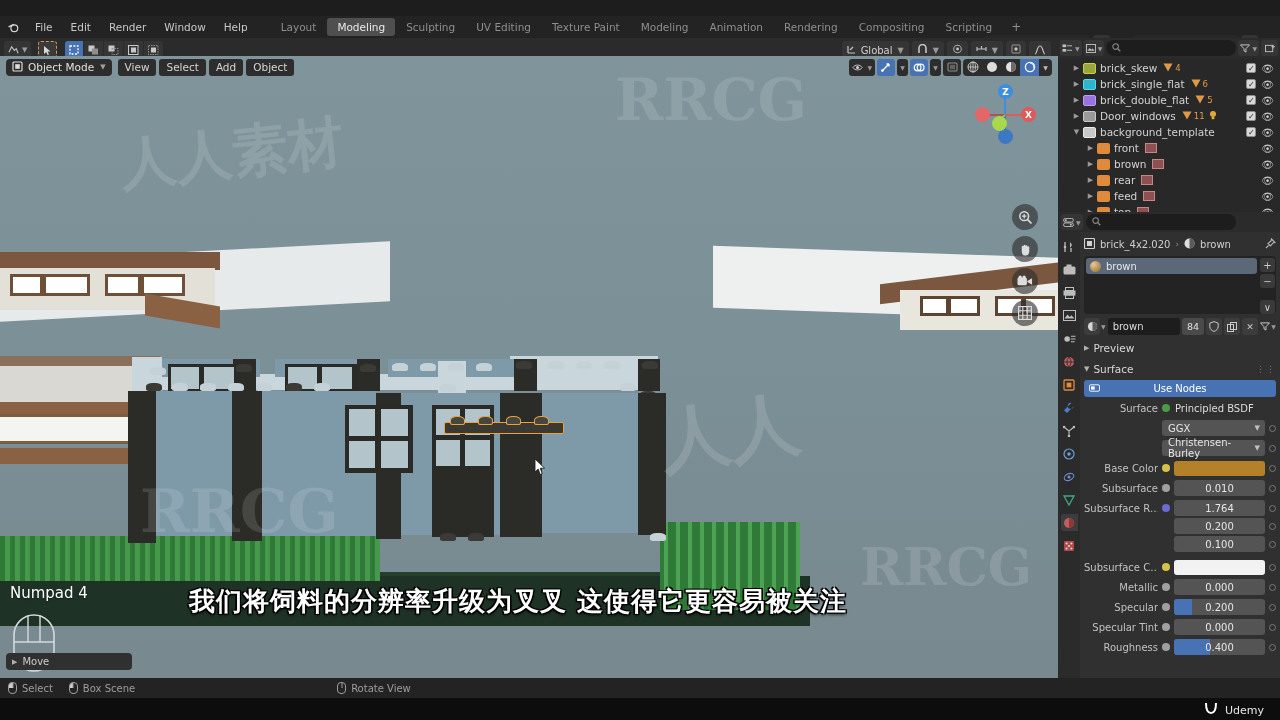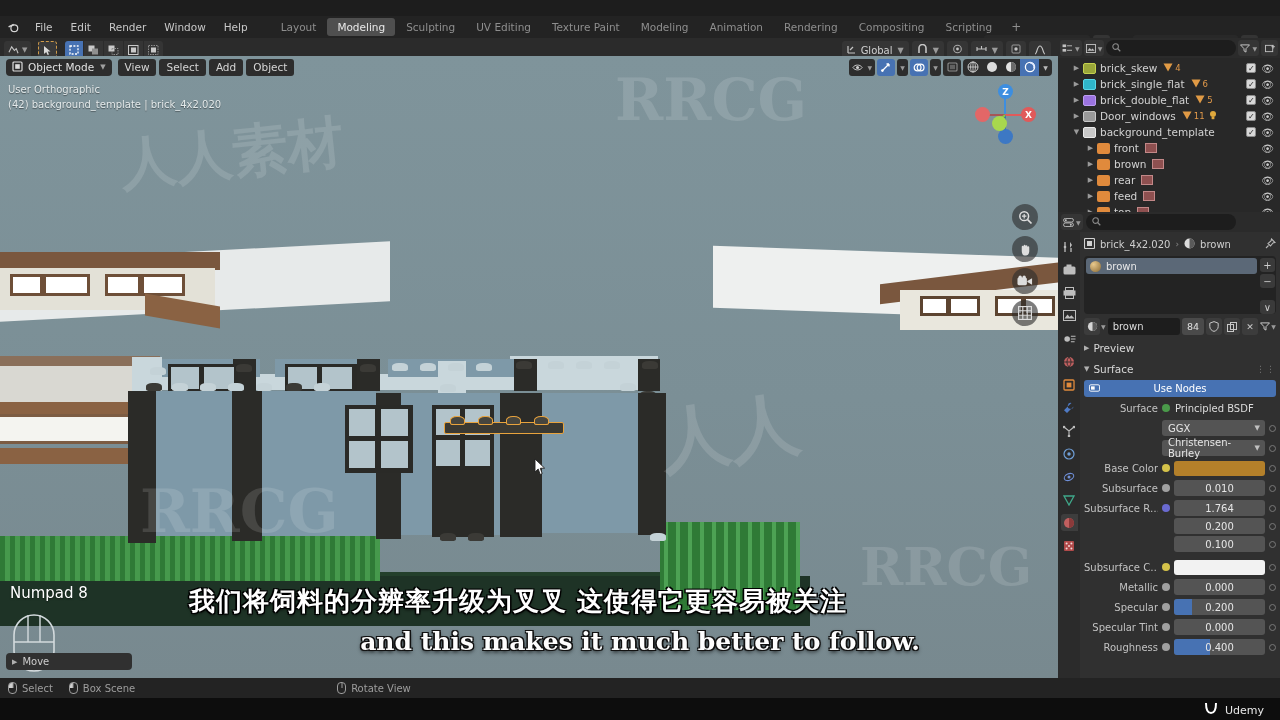--- a/index.html
+++ b/index.html
@@ -509,26 +509,22 @@
         <div style="position:absolute;left:34px;top:2px;width:15px;height:9px;background:#46453e;border:1.4px solid #e8a33d;border-radius:45% 45% 20% 20%;"></div>
         <div style="position:absolute;left:62px;top:2px;width:15px;height:9px;background:#46453e;border:1.4px solid #e8a33d;border-radius:45% 45% 20% 20%;"></div>
         <div style="position:absolute;left:90px;top:2px;width:15px;height:9px;background:#46453e;border:1.4px solid #e8a33d;border-radius:45% 45% 20% 20%;"></div>
       </div>
 
       <div class="stud dark" style="left:320px;top:222px;"></div>
       <div class="stud dark" style="left:348px;top:222px;"></div>
       <div class="stud" style="left:530px;top:222px;"></div>
     </div>
 
-    <div class="vp-info">
-      <div>User Orthographic</div>
-      <div>(42) background_template | brick_4x2.020</div>
-    </div>
-
-    <div class="numpad-label">Numpad 8</div>
+
+    <div class="numpad-label">Numpad 4</div>
     <div class="mouse-glyph">
       <svg width="48" height="62" viewBox="0 0 48 62">
         <rect x="4" y="3" width="40" height="56" rx="20" fill="none" stroke="#d3dadd" stroke-width="1.6"></rect>
         <path d="M4 30 H44" stroke="#d3dadd" stroke-width="1.4"></path>
         <path d="M18 3 V30 M30 3 V30" stroke="#d3dadd" stroke-width="1.4"></path>
       </svg>
     </div>
 
     <div class="gizmo">
       <svg width="74" height="74" viewBox="0 0 74 74">
@@ -1203,16 +1199,15 @@
     <span>
       <svg width="17" height="13" viewBox="0 0 17 13">
           <path d="M2 1 C2 7 3 11 7 11 C11 11 12 7 12 1" fill="none" stroke="#fff" stroke-width="2"></path>
         </svg>
     </span>
     <span>Udemy</span>
   </div>
 
   <div class="sub-cn">我们将饲料的分辨率升级为叉叉 这使得它更容易被关注</div>
   <div class="sub-en">
-    <div>and this makes it much better to follow.</div>
   </div>
 
 </div>
 
 </body></html>

